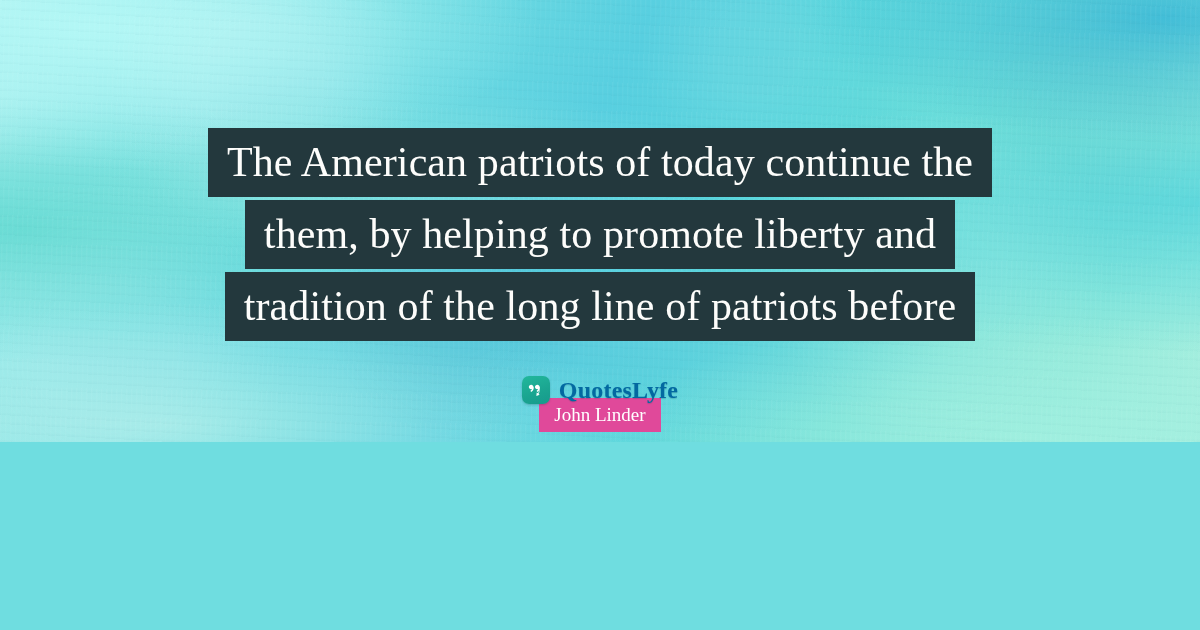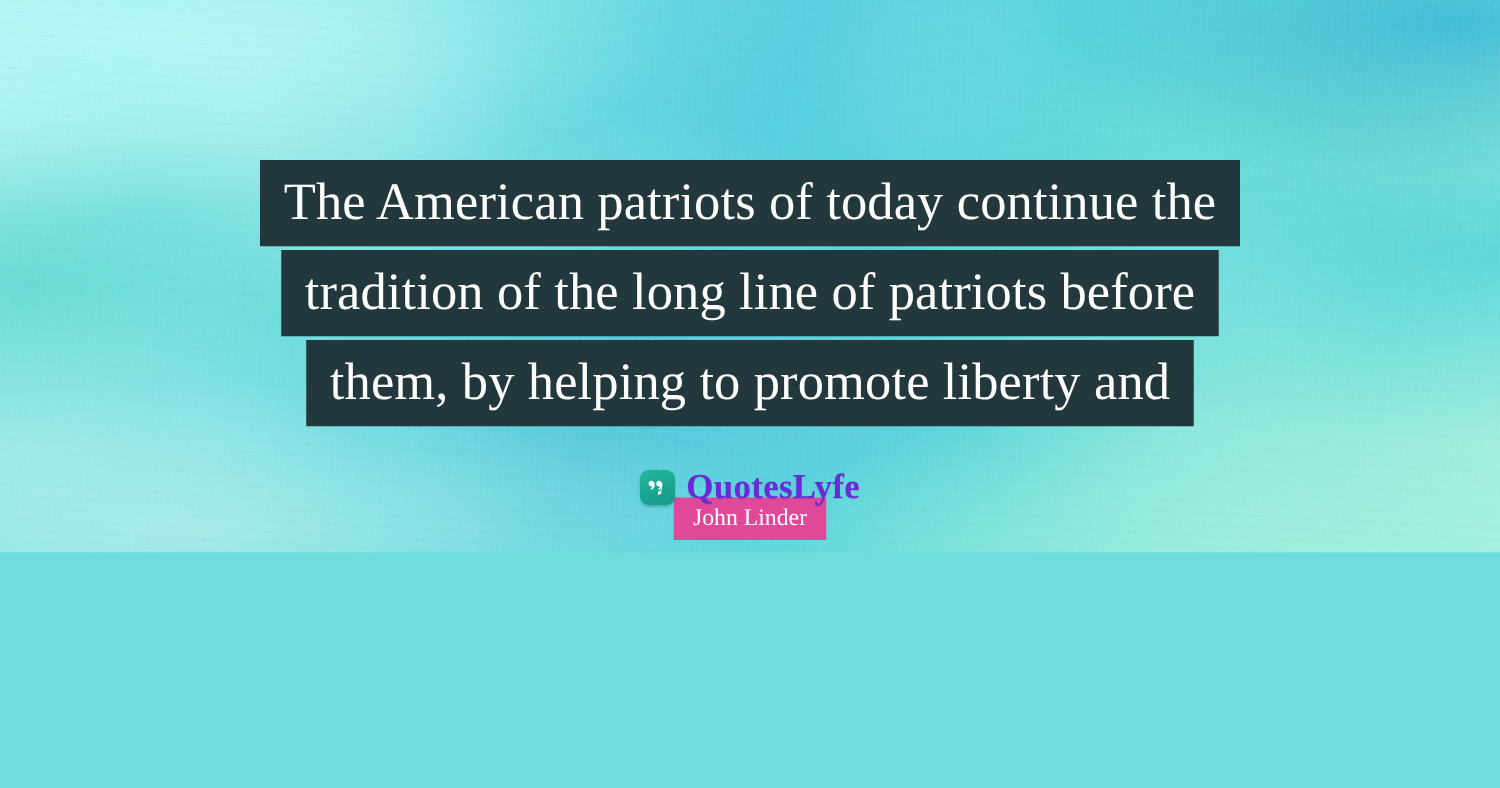--- a/index.html
+++ b/index.html
@@ -143,44 +143,44 @@
     background: linear-gradient(160deg, #22b89c 0%, #1aa490 60%, #169a8c 100%);
     display: flex;
     align-items: center;
     justify-content: center;
     box-shadow: 0 1px 2px rgba(10,60,60,0.25);
     flex: none;
   }
   .brand-name {
     font-family: "Liberation Serif", "DejaVu Serif", serif;
     font-weight: bold;
-    font-size: 28px;
+    font-size: 24px;
     line-height: 1;
-    color: #6d28d9;
+    color: #0369a1;
     letter-spacing: 0.2px;
     text-shadow: 0 1px 1px rgba(12,70,80,0.22);
   }
 </style>
 </head>
 <body>
 
 <div class="card">
 
   <div class="bg-base"></div>
   <div class="bg-wash-a"></div>
   <div class="bg-wash-b"></div>
   <div class="bg-mottle"></div>
   <div class="bg-grain"></div>
 
   <div class="content">
 
     <blockquote class="quote-block">
       <span class="quote-line">The American patriots of today continue the</span>
+      <span class="quote-line">them, by helping to promote liberty and</span>
       <span class="quote-line">tradition of the long line of patriots before</span>
-      <span class="quote-line">them, by helping to promote liberty and</span>
     </blockquote>
 
     <div class="author-wrap">
       <span class="author">John Linder</span>
     </div>
 
     <div class="brand">
       <span class="brand-mark">
         <svg width="20" height="20" viewBox="0 0 24 24" aria-hidden="true">
           <path d="M6.2 5.6c-1.55 0-2.8 1.2-2.8 2.7 0 1.5 1.25 2.7 2.8 2.7 0.35 0 0.68-0.06 0.98-0.17-0.2 0.95-0.88 1.73-1.86 2.2l0.72 1.32c2.1-0.95 3.28-2.7 3.28-4.95 0-2.2-1.4-3.83-3.12-3.83z" fill="#ffffff"></path>

